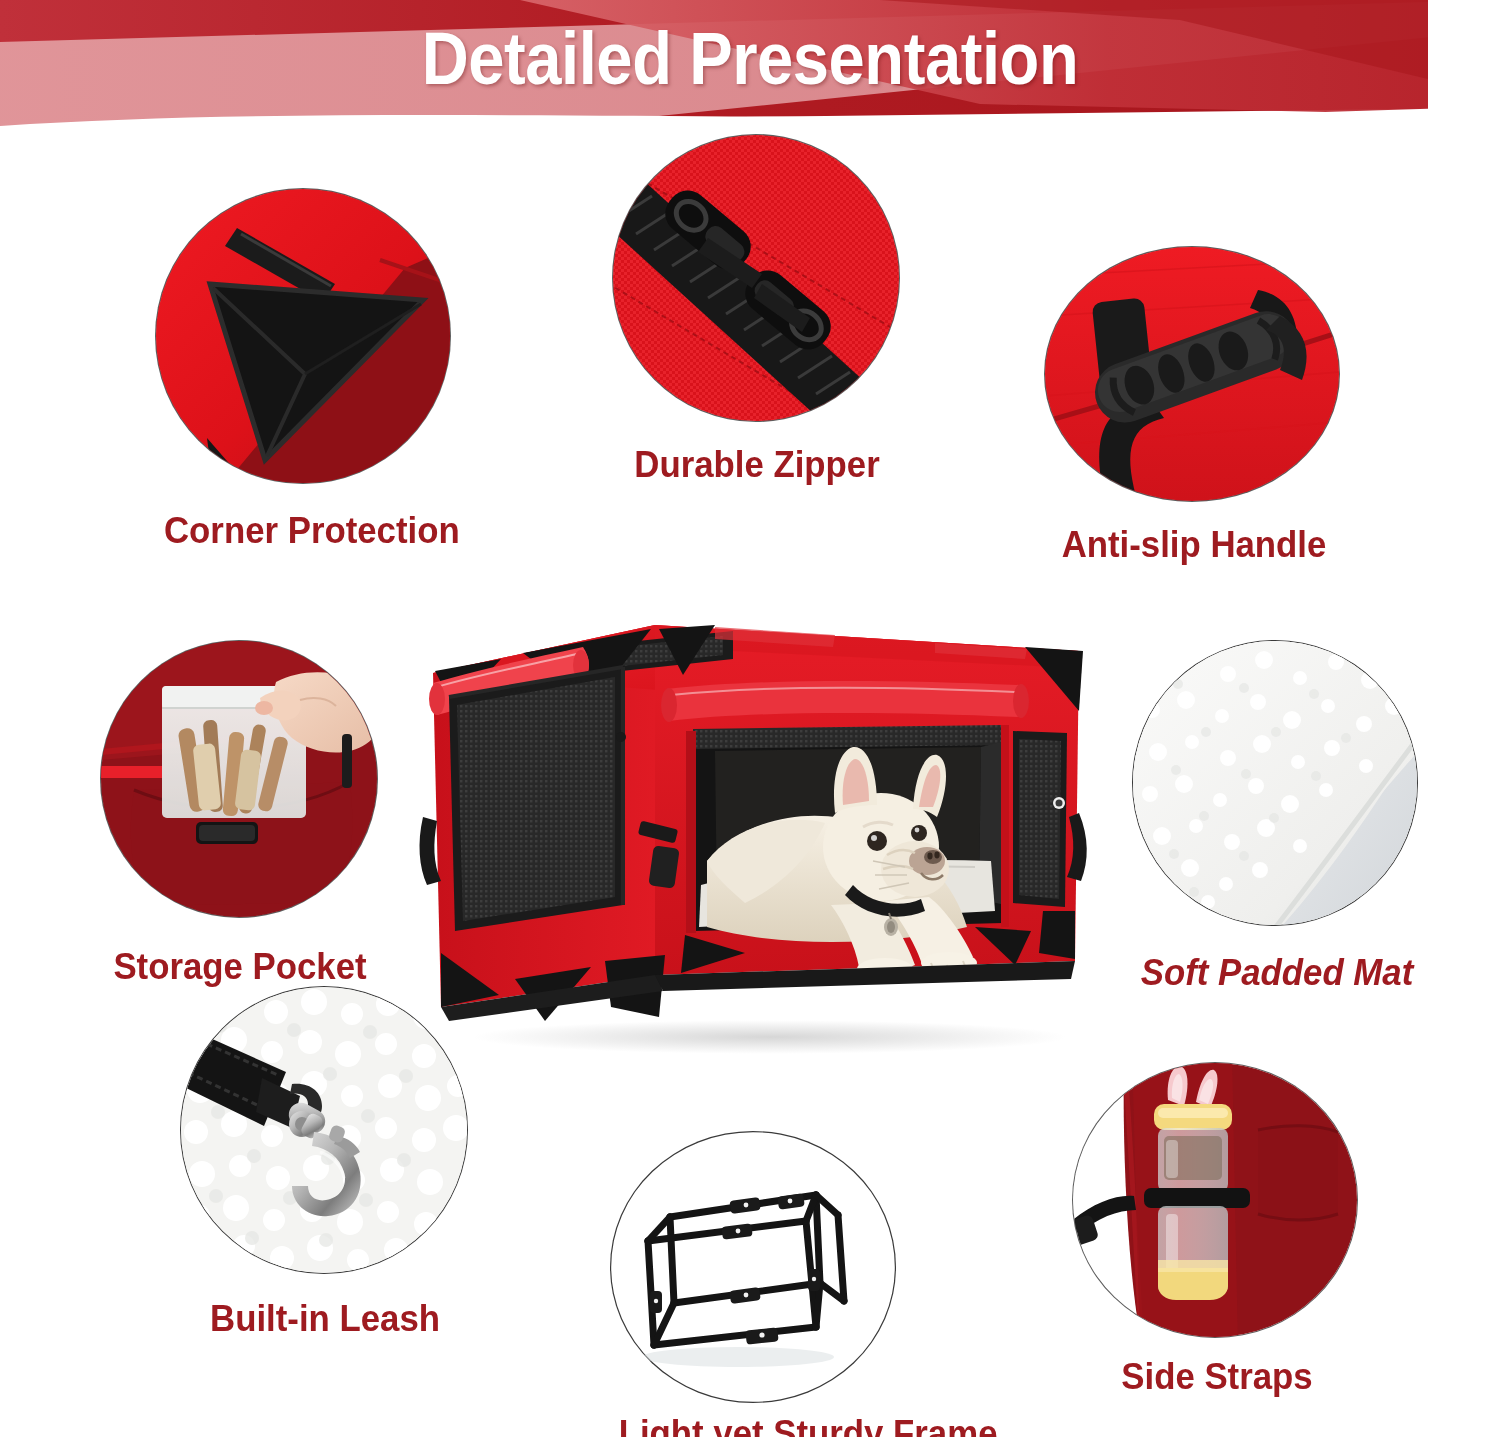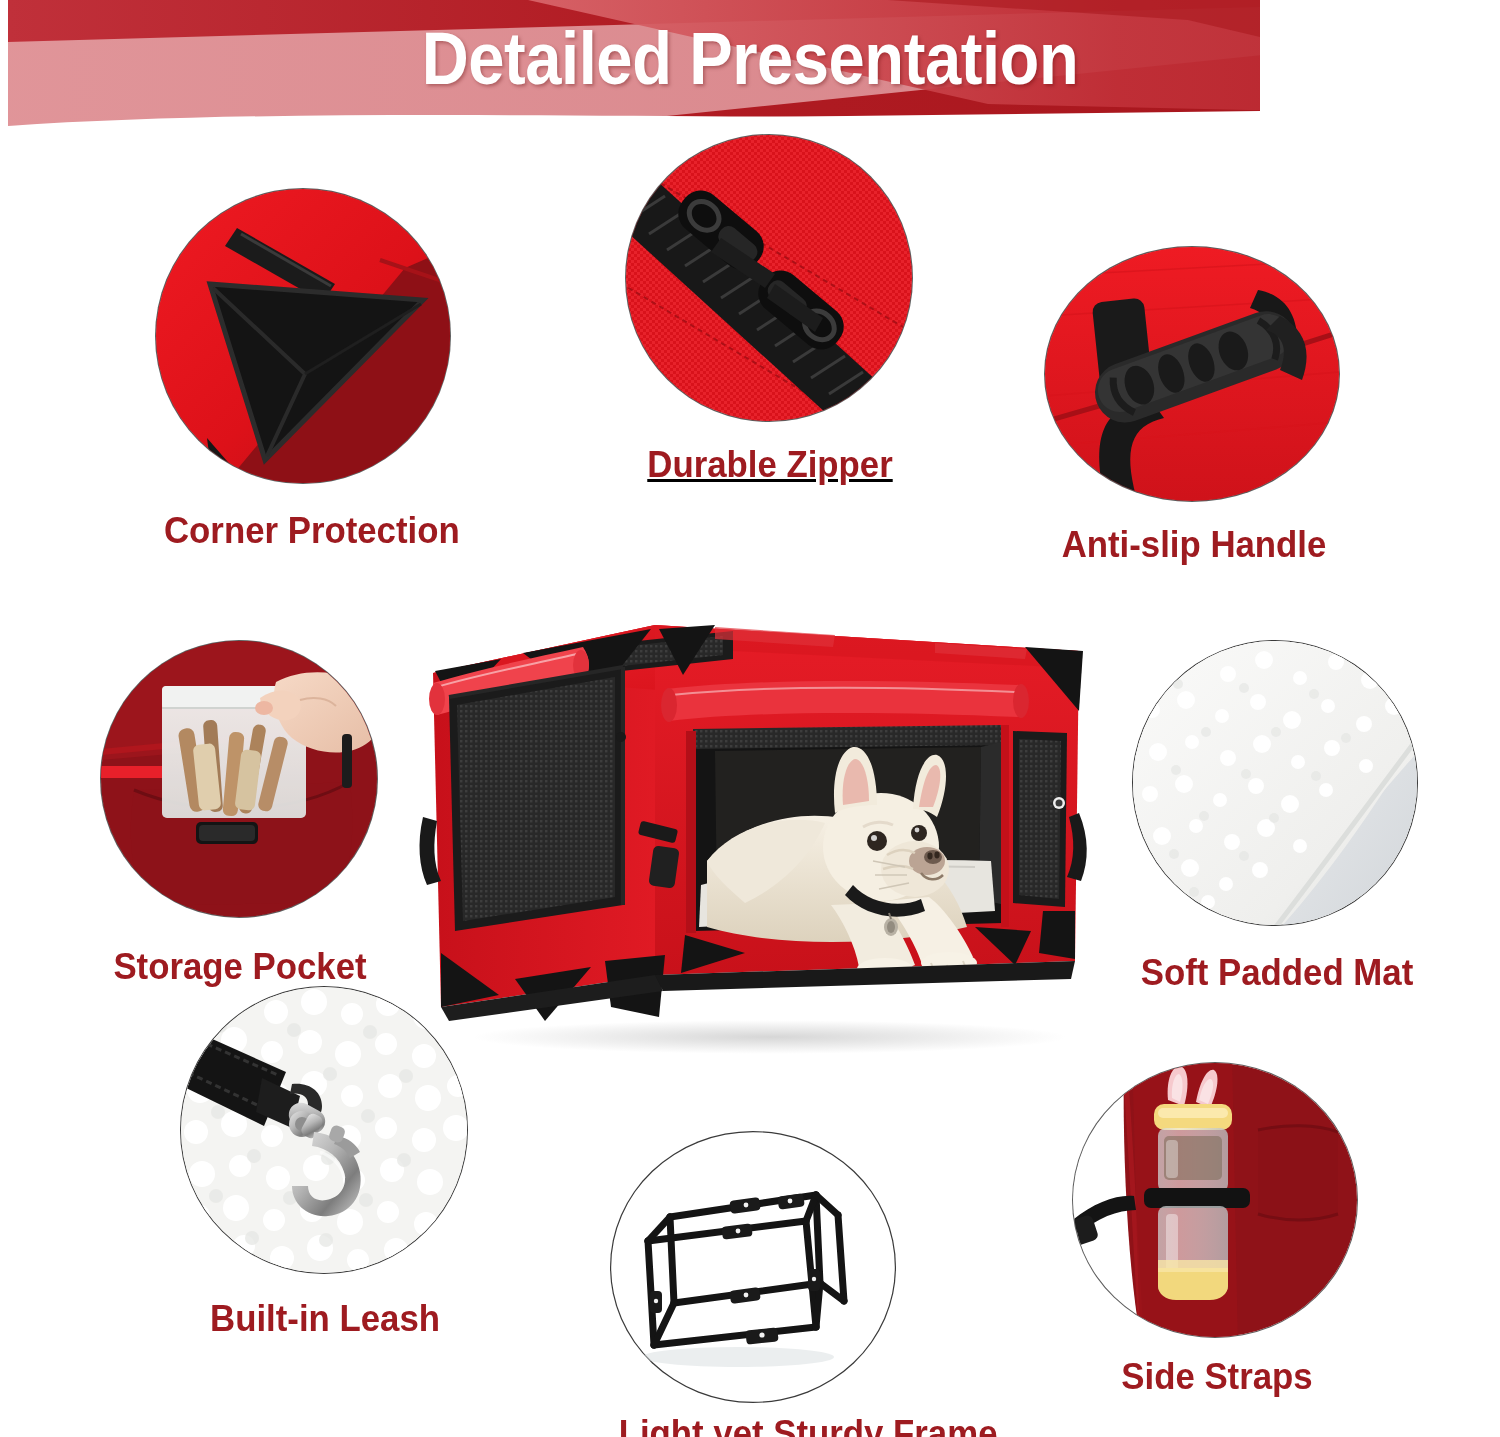--- a/index.html
+++ b/index.html
@@ -3,21 +3,21 @@
 <meta charset="utf-8">
 <style>
   html,body{margin:0;padding:0;}
   body{
     width:1500px;height:1437px;position:relative;overflow:hidden;
     background:#ffffff;
     font-family:"Liberation Sans","DejaVu Sans",sans-serif;
   }
 
   
-  .banner{position:absolute;left:0;top:0;width:1252px;height:132px;overflow:hidden;padding-left:8px;}
+  .banner{position:absolute;left:0;top:0;width:1428px;height:132px;overflow:hidden;}
   .banner svg{display:block;}
   .banner-title{
     position:absolute;left:0;top:16px;width:1500px;text-align:center;
     font-size:74px;font-weight:bold;color:#ffffff;
     letter-spacing:-0.5px;
     font-family:"Liberation Sans Narrow","Liberation Sans",sans-serif;
     transform:scaleX(0.88);transform-origin:50% 50%;
     text-shadow:2px 2px 4px rgba(90,0,0,0.35);
     white-space:nowrap;
   }
@@ -112,21 +112,21 @@
         <path d="M58,100 L150,186 L112,268" stroke="#2a2a2a" stroke-width="4" fill="none"></path>
         <path d="M150,186 L266,116" stroke="#1f1f1f" stroke-width="3" fill="none"></path>
 
         <path d="M52,250 L92,296 L58,296 Z" fill="#171717"></path>
       </g>
     </svg>
   </div>
   <div class="cap" style="margin-top:26px;">Corner Protection</div>
 </div>
 
-<div class="callout" style="left:625px;top:134px;width:290px;text-decoration:underline;">
+<div class="callout" style="left:612px;top:134px;width:290px;">
   <div class="circle ring" style="width:288px;height:288px;">
     <svg class="art" viewBox="0 0 288 288">
       <defs>
         <pattern id="weave" width="6" height="6" patternUnits="userSpaceOnUse">
           <rect width="6" height="6" fill="#d9121b"></rect>
           <rect width="3" height="3" fill="#e8222b"></rect>
           <rect x="3" y="3" width="3" height="3" fill="#e8222b"></rect>
         </pattern>
         <clipPath id="dzClip">
             <circle cx="144" cy="144" r="143"></circle>
@@ -438,21 +438,21 @@
     <path d="M628,356 L660,356 L660,404 L624,398 Z" fill="#141414"></path>
 
     <path d="M240,420 L660,406 L656,424 L248,436 Z" fill="#191919"></path>
     <path d="M26,452 L240,420 L248,436 L34,466 Z" fill="#1d1d1d"></path>
 
     <path d="M300,72 L420,80 L418,92 L300,84 Z" fill="#e03039" opacity=".7"></path>
     <path d="M520,88 L612,94 L610,104 L520,98 Z" fill="#e03039" opacity=".7"></path>
   </svg>
 </div>
 
-<div class="callout" style="left:1132px;top:640px;width:290px;">
+<div class="callout" style="left:1132px;top:640px;width:290px;font-style:italic;">
   <div class="circle thinring" style="width:286px;height:286px;">
     <svg class="art" viewBox="0 0 286 286">
       <defs>
         <clipPath id="smClip">
             <circle cx="143" cy="143" r="142"></circle>
           </clipPath>
         <linearGradient id="fleeceG" x1="0" y1="0" x2="1" y2="1">
           <stop offset="0%" stop-color="#fbfbfa"></stop>
           <stop offset="70%" stop-color="#efefed"></stop>
           <stop offset="100%" stop-color="#e2e3e1"></stop>

